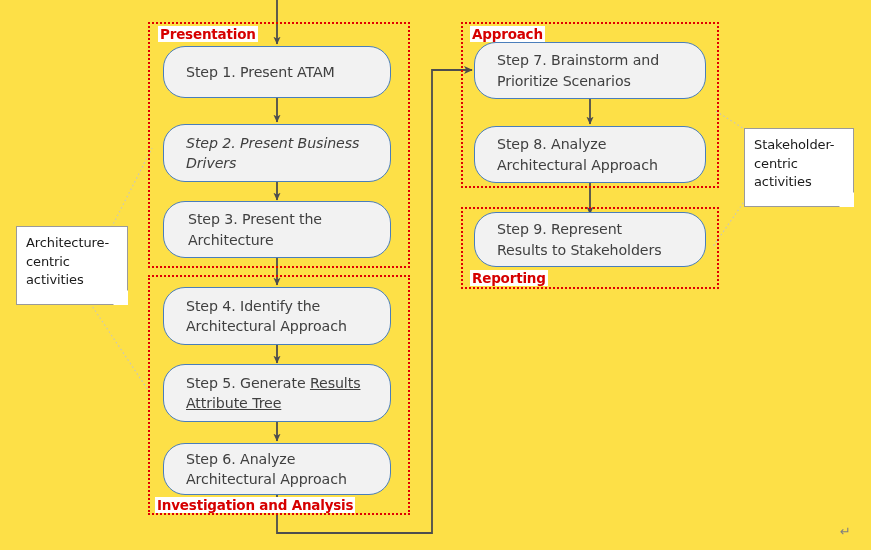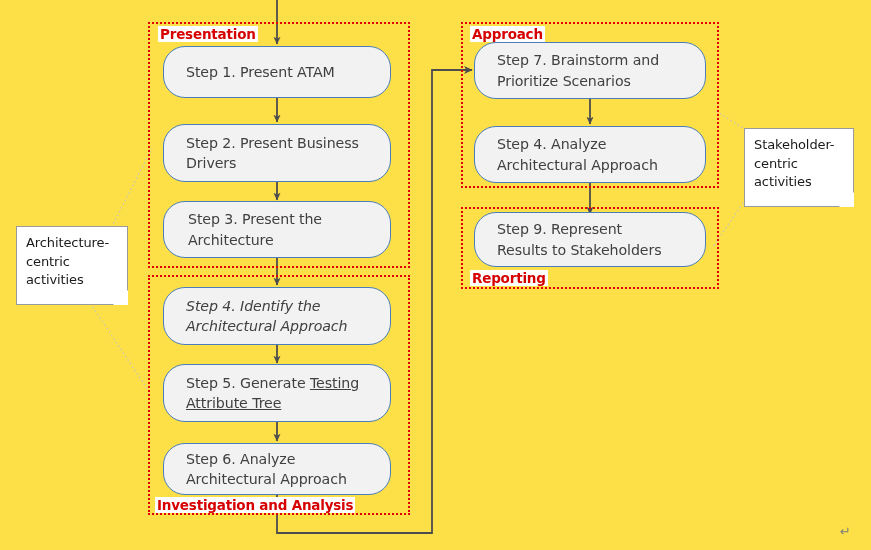--- a/index.html
+++ b/index.html
@@ -139,65 +139,65 @@
   <div class="phase-box" style="left:461px; top:22px; width:258px; height:166px;"></div>
   <div class="phase-label" style="left:470px; top:26px;">Approach</div>
 
   <div class="phase-box" style="left:461px; top:207px; width:258px; height:82px;"></div>
   <div class="phase-label" style="left:470px; top:270px;">Reporting</div>
 
   <div class="step" style="left:163px; top:46px; width:228px; height:52px;">
     <span class="txt">Step 1. Present ATAM</span>
   </div>
 
-  <div class="step" style="left:163px; top:124px; width:228px; height:58px;">
+  <div class="step" style="left:163px; top:124px; width:228px; height:58px;font-style:italic;">
     <span>
       <span class="txt">Step 2. Present Business</span>
       <span class="txt">Drivers</span>
     </span>
   </div>
 
   <div class="step" style="left:163px; top:201px; width:228px; height:57px;padding-left:24px;">
     <span>
       <span class="txt">Step 3. Present the</span>
       <span class="txt">Architecture</span>
     </span>
   </div>
 
-  <div class="step" style="left:163px; top:287px; width:228px; height:58px;font-style:italic;">
+  <div class="step" style="left:163px; top:287px; width:228px; height:58px;">
     <span>
       <span class="txt">Step 4. Identify the</span>
       <span class="txt">Architectural Approach</span>
     </span>
   </div>
 
   <div class="step" style="left:163px; top:364px; width:228px; height:58px;">
     <span>
-      <span class="txt"><span>Step 5. Generate </span><span class="lnk">Testing</span></span>
+      <span class="txt"><span>Step 5. Generate </span><span class="lnk">Results</span></span>
       <span class="txt lnk">Attribute Tree</span>
     </span>
   </div>
 
   <div class="step" style="left:163px; top:443px; width:228px; height:52px;">
     <span>
       <span class="txt">Step 6. Analyze</span>
       <span class="txt">Architectural Approach</span>
     </span>
   </div>
 
   <div class="step" style="left:474px; top:42px; width:232px; height:57px;">
     <span>
       <span class="txt">Step 7. Brainstorm and</span>
       <span class="txt">Prioritize Scenarios</span>
     </span>
   </div>
 
   <div class="step" style="left:474px; top:126px; width:232px; height:57px;">
     <span>
-      <span class="txt">Step 4. Analyze</span>
+      <span class="txt">Step 8. Analyze</span>
       <span class="txt">Architectural Approach</span>
     </span>
   </div>
 
   <div class="step" style="left:474px; top:212px; width:232px; height:55px;">
     <span>
       <span class="txt">Step 9. Represent</span>
       <span class="txt">Results to Stakeholders</span>
     </span>
   </div>

